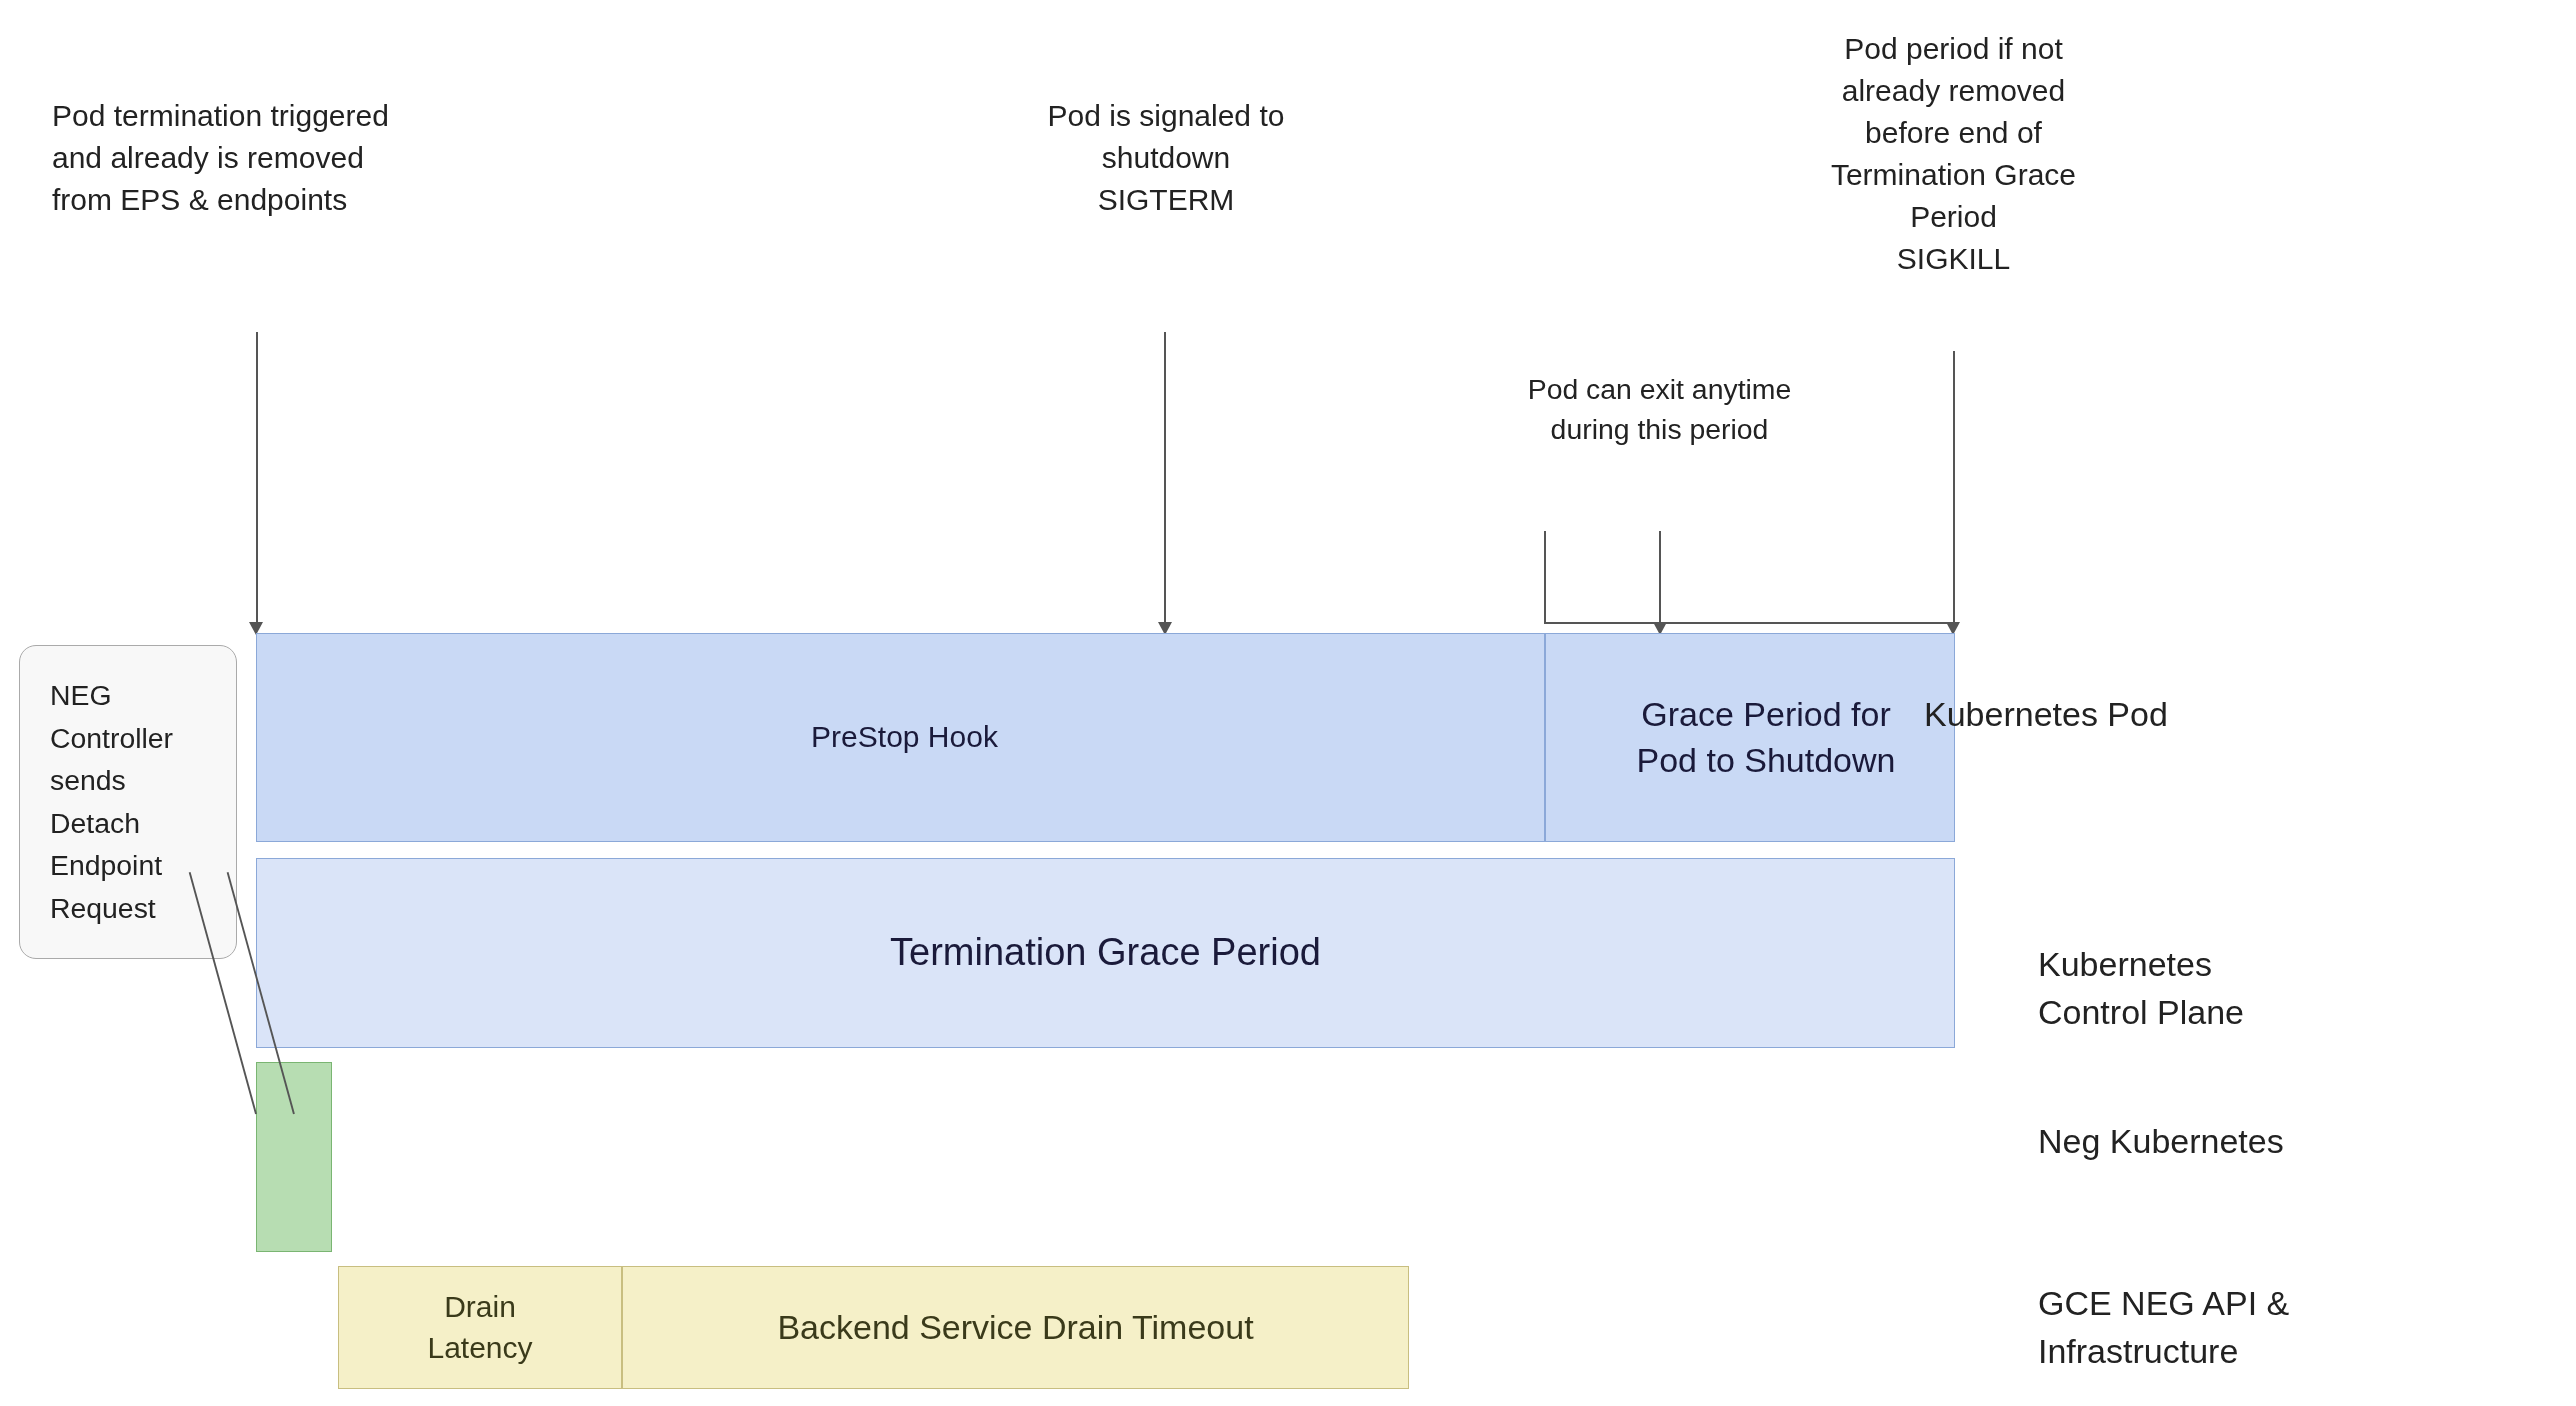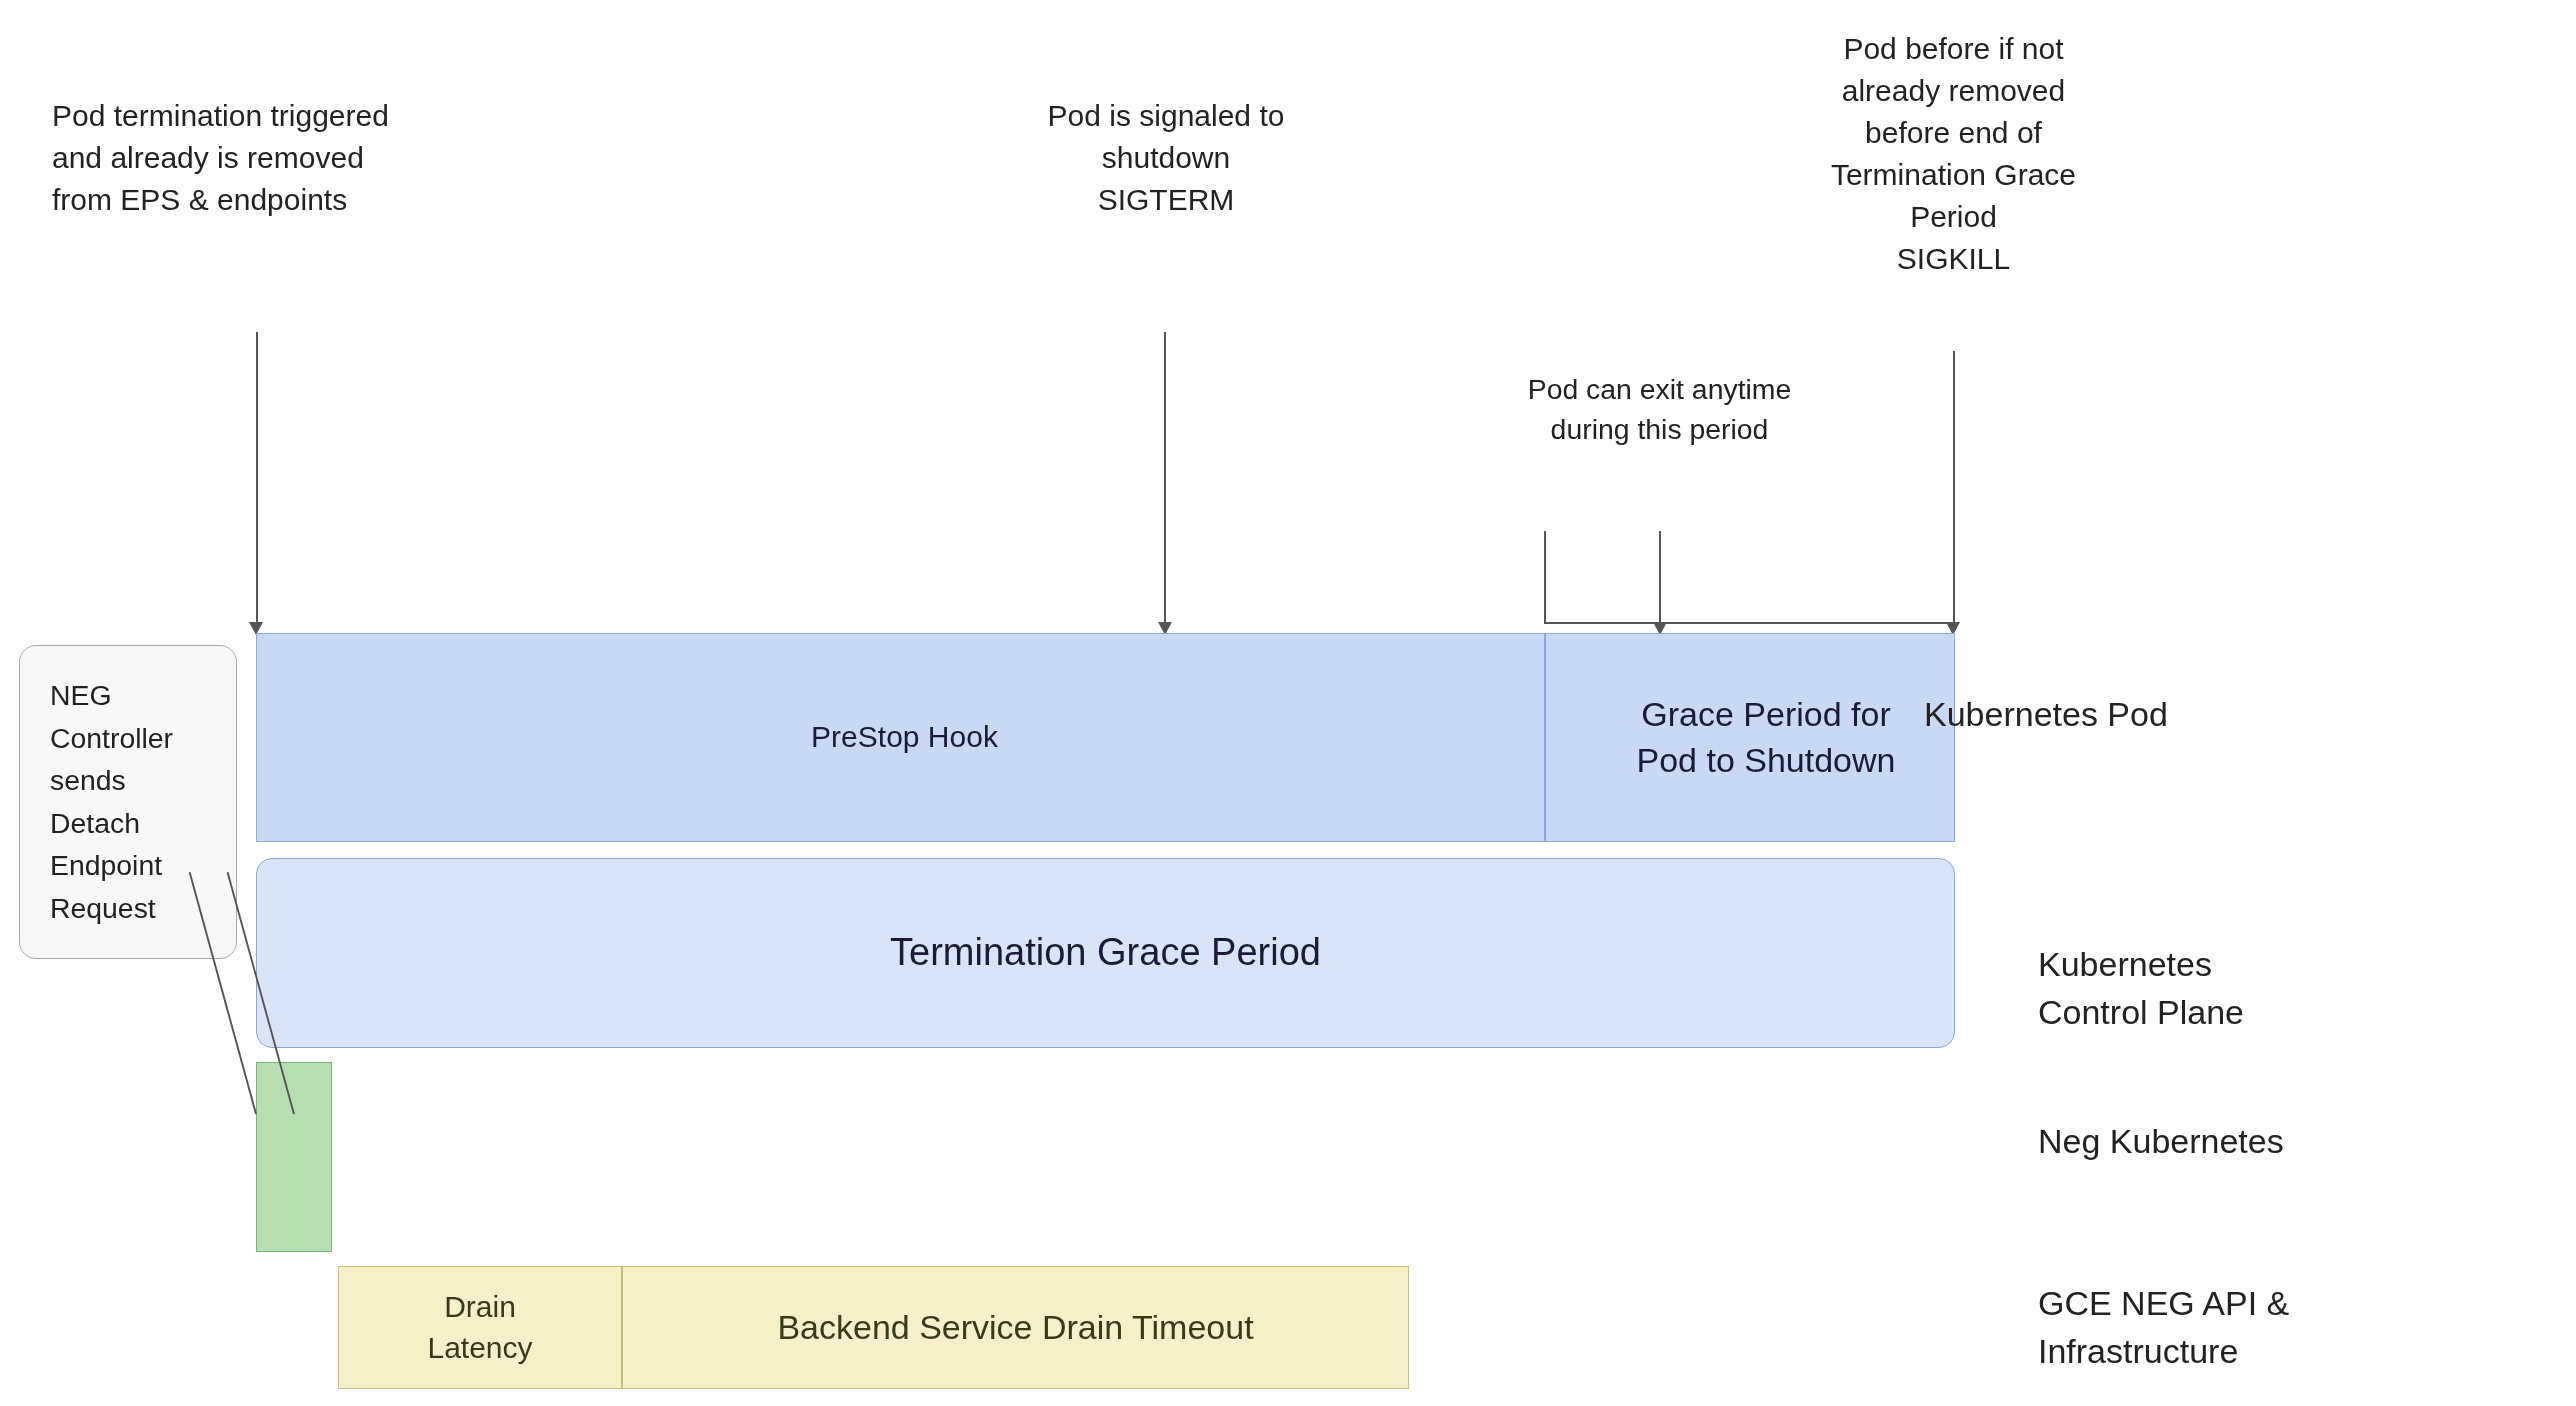--- a/index.html
+++ b/index.html
@@ -120,21 +120,21 @@
   <div class="annotation" style="left: 1005px; top: 95px; width: 322px; text-align: center;">
     <span>Pod is signaled to</span><br>
     <span>shutdown</span><br>
     <span>SIGTERM</span>
   </div>
 
   <div class="arrow-line" style="left: 1164px; top: 332px; height: 294px;"></div>
   <div class="arrow-head arrow-head-down" style="position:absolute; left: 1158px; top: 622px;"></div>
 
   <div class="annotation" style="left: 1726px; top: 28.4px; width: 455px; text-align: center;">
-    <span>Pod before if not</span><br>
+    <span>Pod period if not</span><br>
     <span>already removed</span><br>
     <span>before end of</span><br>
     <span>Termination Grace</span><br>
     <span>Period</span><br>
     <span>SIGKILL</span>
   </div>
 
   <div class="arrow-line" style="left: 1953px; top: 351px; height: 275px;"></div>
   <div class="arrow-head arrow-head-down" style="position:absolute; left: 1946px; top: 622px;"></div>
 
@@ -156,21 +156,21 @@
 
   <div class="box box-blue-light" style="left: 1545px; top: 633px; width: 410px; height: 209px; font-size: 34px;">
     <span style="white-space: pre-line; margin-left: 32px;">Grace Period for
 Pod to Shutdown</span>
   </div>
 
   <div class="row-label" style="left: 1924px; top: 692px;">
     <span>Kubernetes Pod</span>
   </div>
 
-  <div class="box box-blue-light" style="left: 256px; top: 858px; width: 1699px; height: 190px; font-size: 38px; background: #dae4f8; border-radius: 16px;">
+  <div class="box box-blue-light" style="left: 256px; top: 858px; width: 1699px; height: 190px; font-size: 38px; background: #dae4f8;">
     <span>Termination Grace Period</span>
   </div>
 
   <div class="row-label" style="left: 2038px; top: 912px; line-height: 1.4; margin-top: 29px;">
     <span>Kubernetes</span><br>
     <span>Control Plane</span>
   </div>
 
   <div class="box box-green-light" style="left: 256px; top: 1062px; width: 76px; height: 190px;">
   </div>

